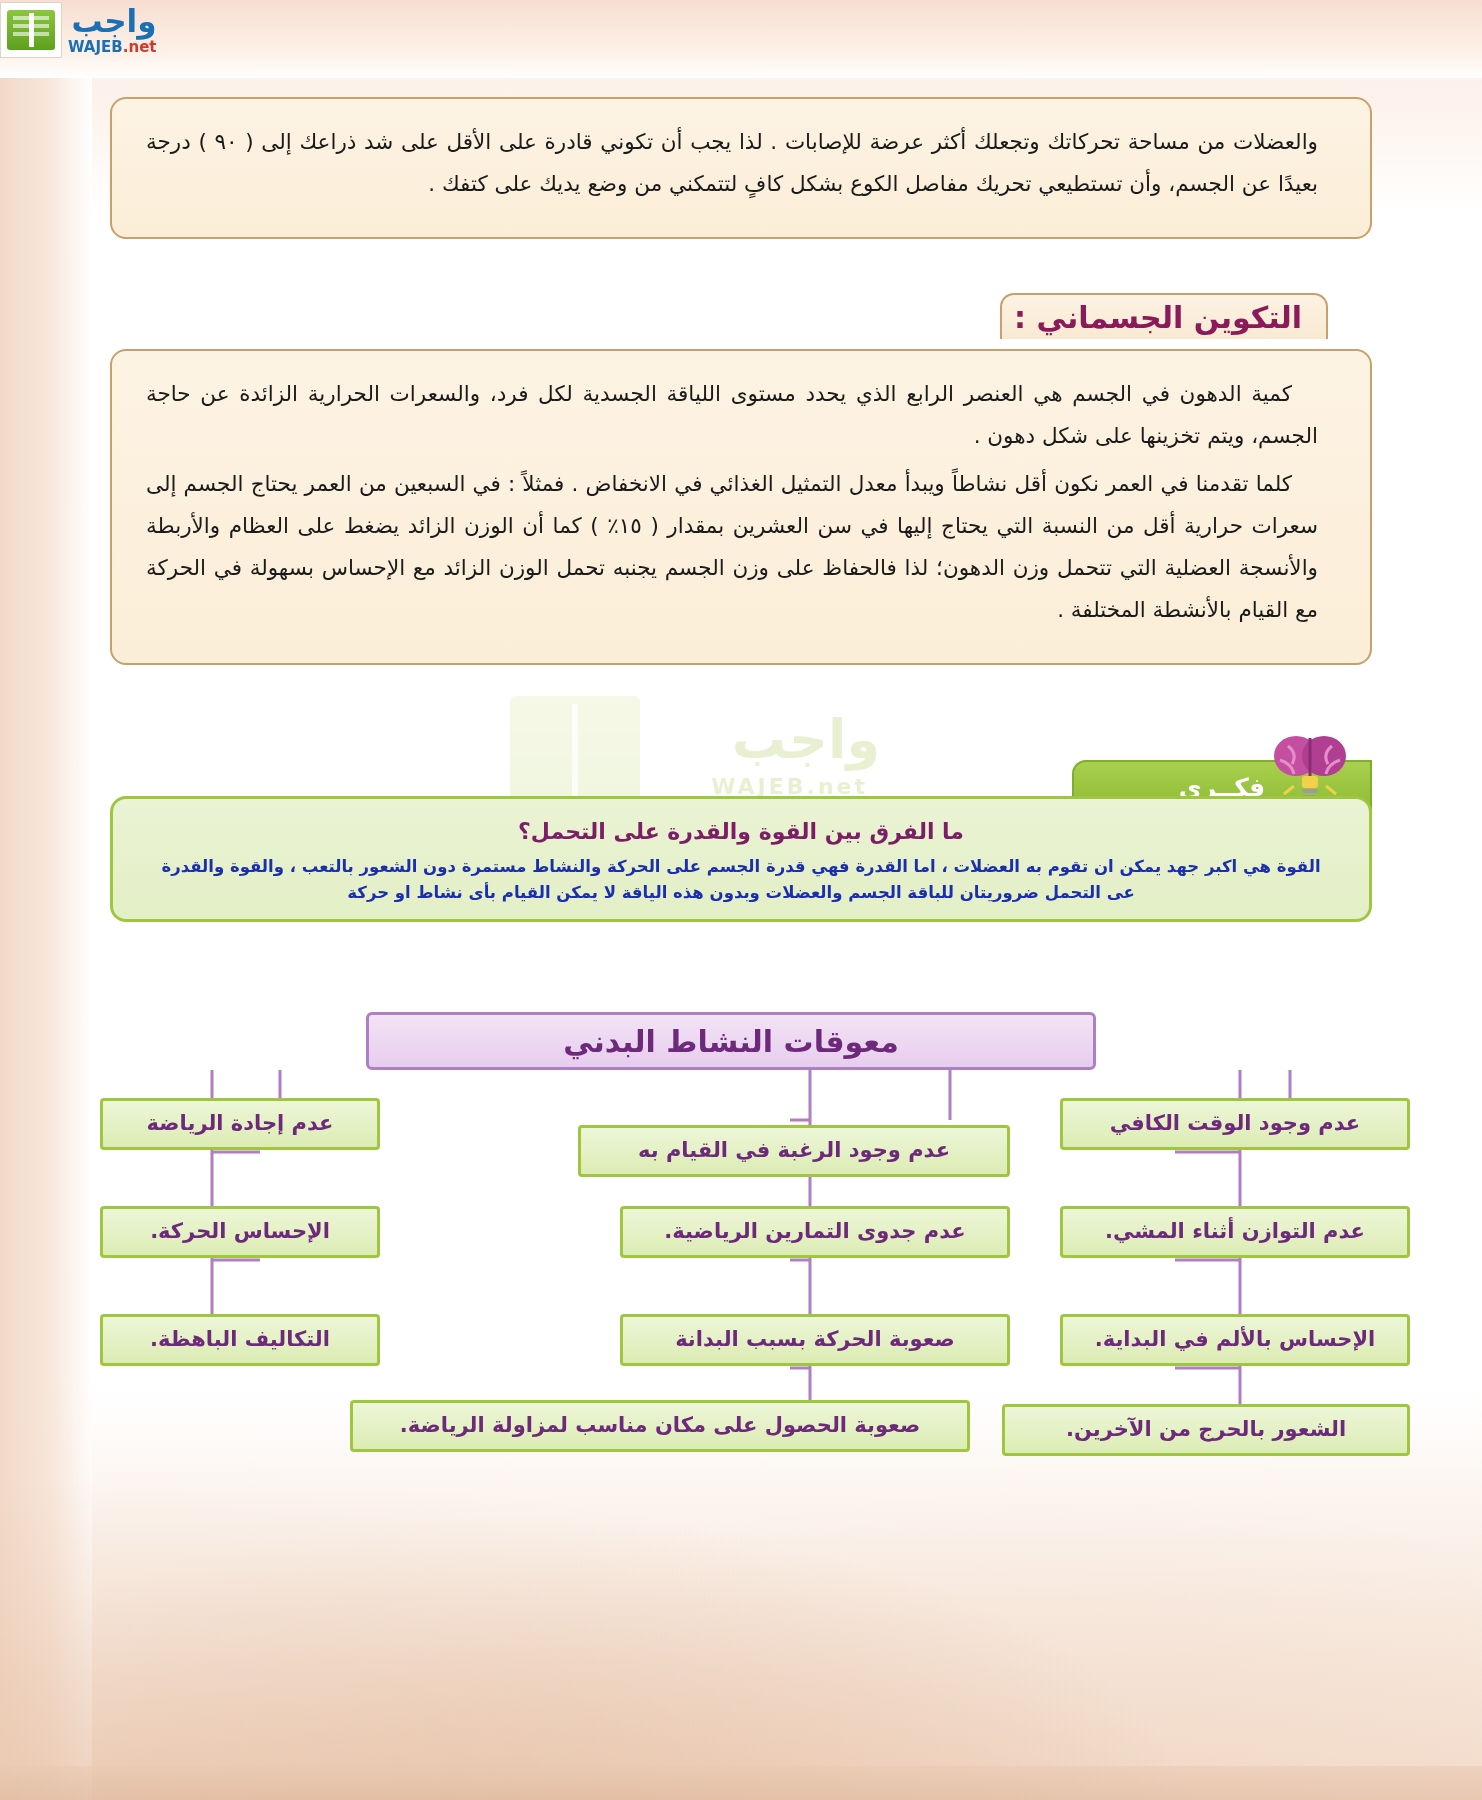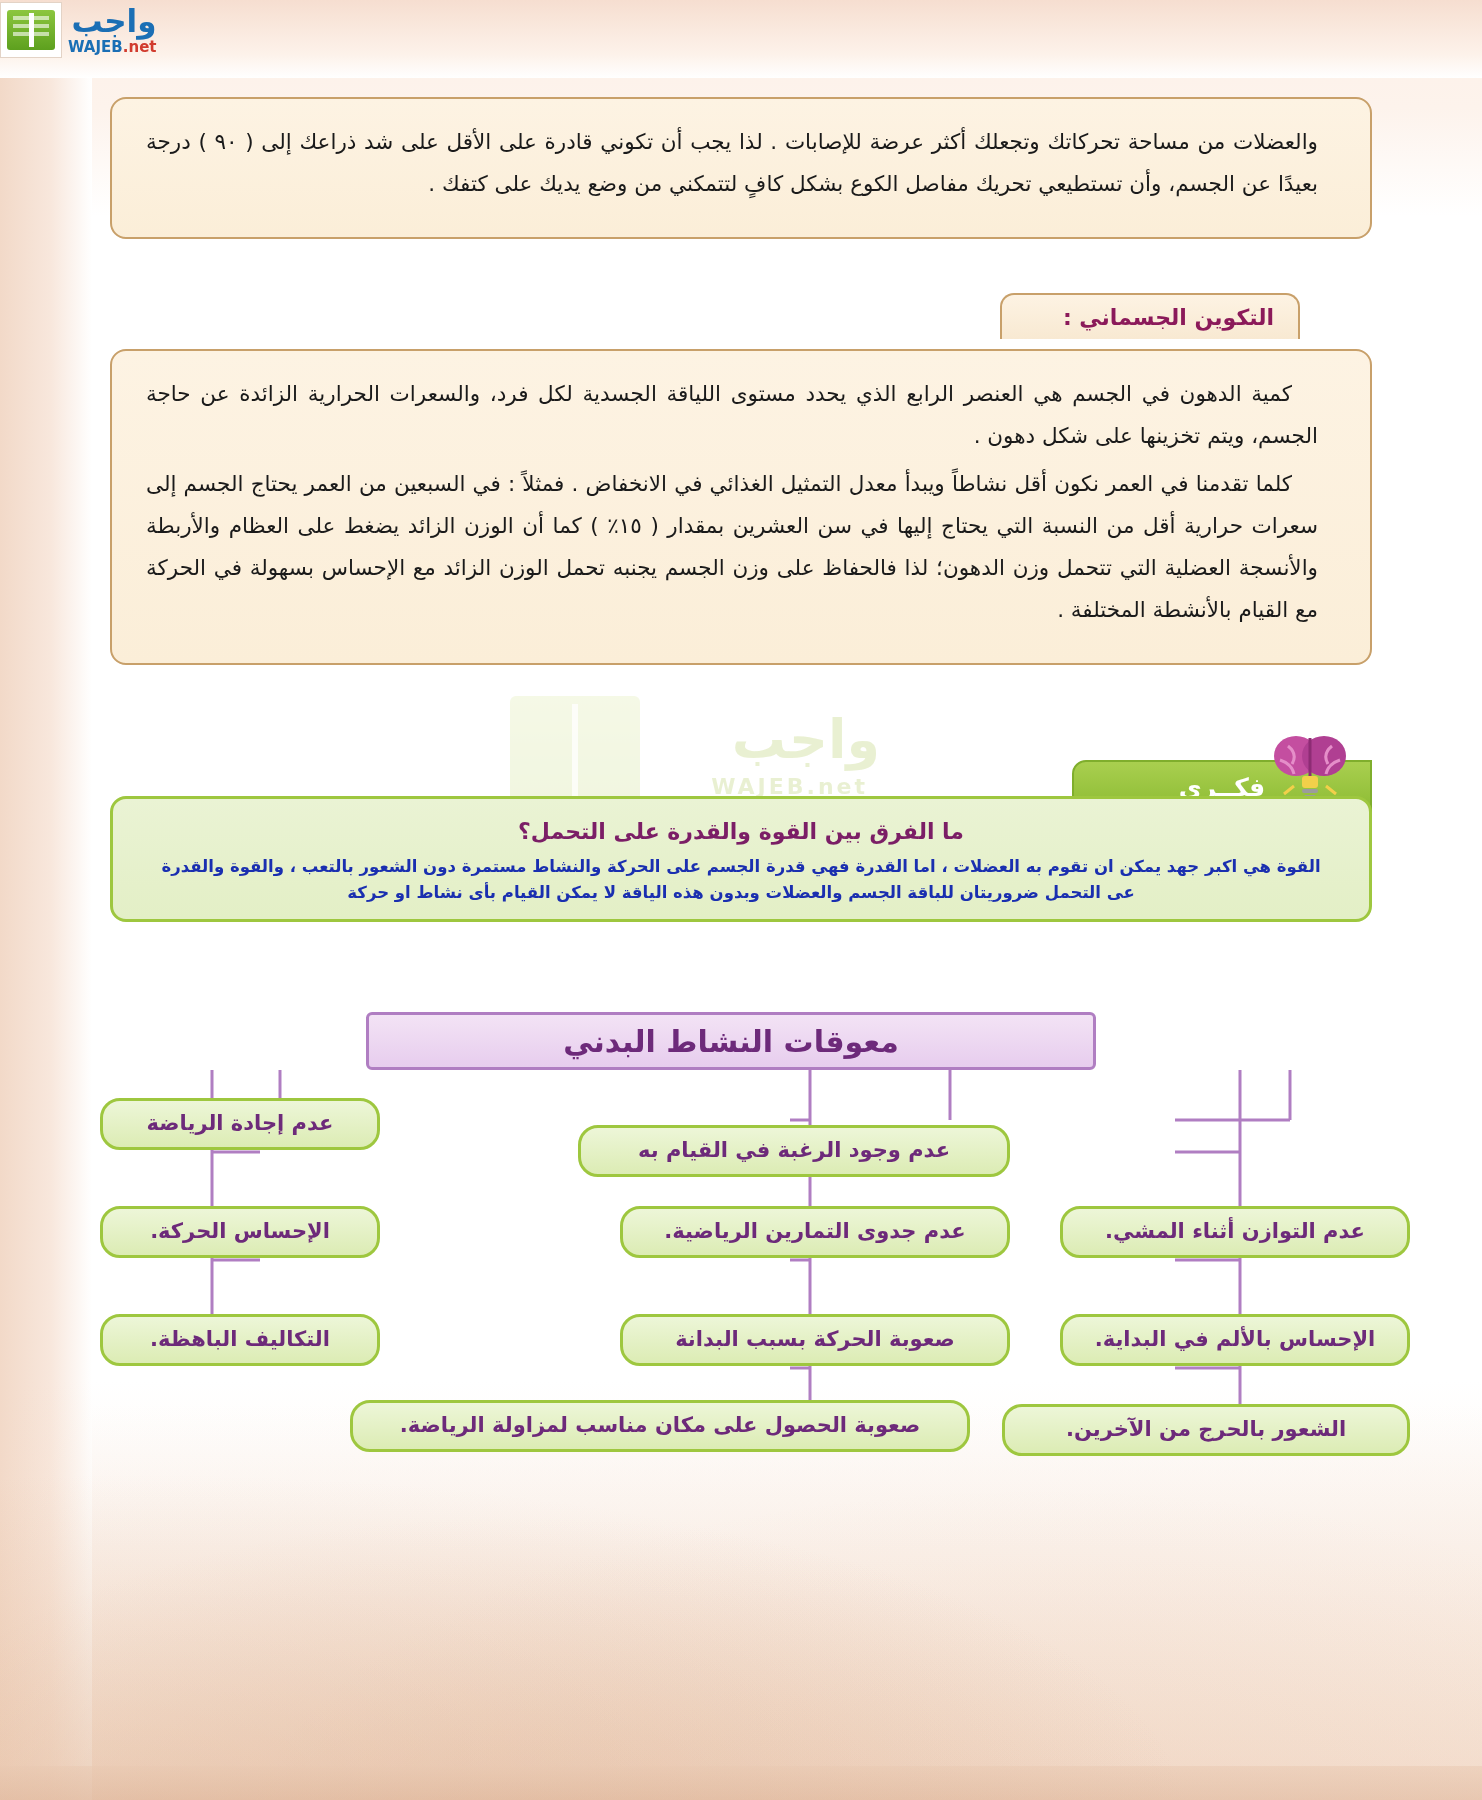--- a/index.html
+++ b/index.html
@@ -156,33 +156,33 @@
   }
   .para-box p.indent { text-indent: 26px; }
 
   #box-top { left: 110px; top: 97px; width: 1262px; }
   #box-body { left: 110px; top: 349px; width: 1262px; }
 
   .section-tab {
     position: absolute;
     left: 1000px;
     top: 293px;
-    width: 300px;
+    width: 328px;
     height: 46px;
     background: linear-gradient(180deg,#fdf3e3 0%, #f8e9d2 100%);
     border: 2px solid #c8a06a;
     border-bottom: none;
     border-radius: 14px 14px 0 0;
     display: flex;
     align-items: center;
     justify-content: flex-start;
     padding-right: 24px;
     color: #8b1a5a;
     font-weight: bold;
-    font-size: 22px;
+    font-size: 30px;
   }
 
   
   .think-wrap { position: absolute; left: 110px; top: 760px; width: 1262px; }
   .think-tab {
     position: absolute;
     right: 0; top: 0;
     width: 300px; height: 54px;
     background: linear-gradient(180deg,#a9cf4f 0%, #8cbb33 100%);
     border: 2px solid #7fae2c;
@@ -228,21 +228,21 @@
   
   .diagram { position: absolute; left: 70px; top: 1020px; width: 1340px; height: 460px; }
   .diagram svg { position: absolute; left: 0; top: 0; }
 
   .node {
     position: absolute;
     display: flex;
     align-items: center;
     justify-content: center;
     text-align: center;
-    border-radius: 20px;
+    border-radius: 4px;
     font-weight: bold;
     color: #6d2a7a;
     padding: 6px 14px;
     line-height: 1.2;
   }
   .node-green {
     background: linear-gradient(180deg,#edf6d8 0%, #dcecb4 100%);
     border: 3px solid #9ec73f;
     font-size: 21px;
     height: 52px;
@@ -354,20 +354,23 @@
         <path d="M142 240 L190 240"></path>
         <path d="M142 310 L190 310"></path>
         <path d="M210 100 L240 100"></path>
       </g>
     </svg>
 
     <div class="title-node">
       <span>معوقات النشاط البدني</span>
     </div>
 
+    <div class="node node-green" style="right:0px; top:78px; width:350px;">
+      <span>عدم وجود الوقت الكافي</span>
+    </div>
     <div class="node node-green" style="right:0px; top:186px; width:350px;">
       <span>عدم التوازن أثناء المشي.</span>
     </div>
     <div class="node node-green" style="right:0px; top:294px; width:350px;">
       <span>الإحساس بالألم في البداية.</span>
     </div>
     <div class="node node-green" style="right:0px; top:384px; width:408px;margin-left:46px;">
       <span>الشعور بالحرج من الآخرين.</span>
     </div>
 

